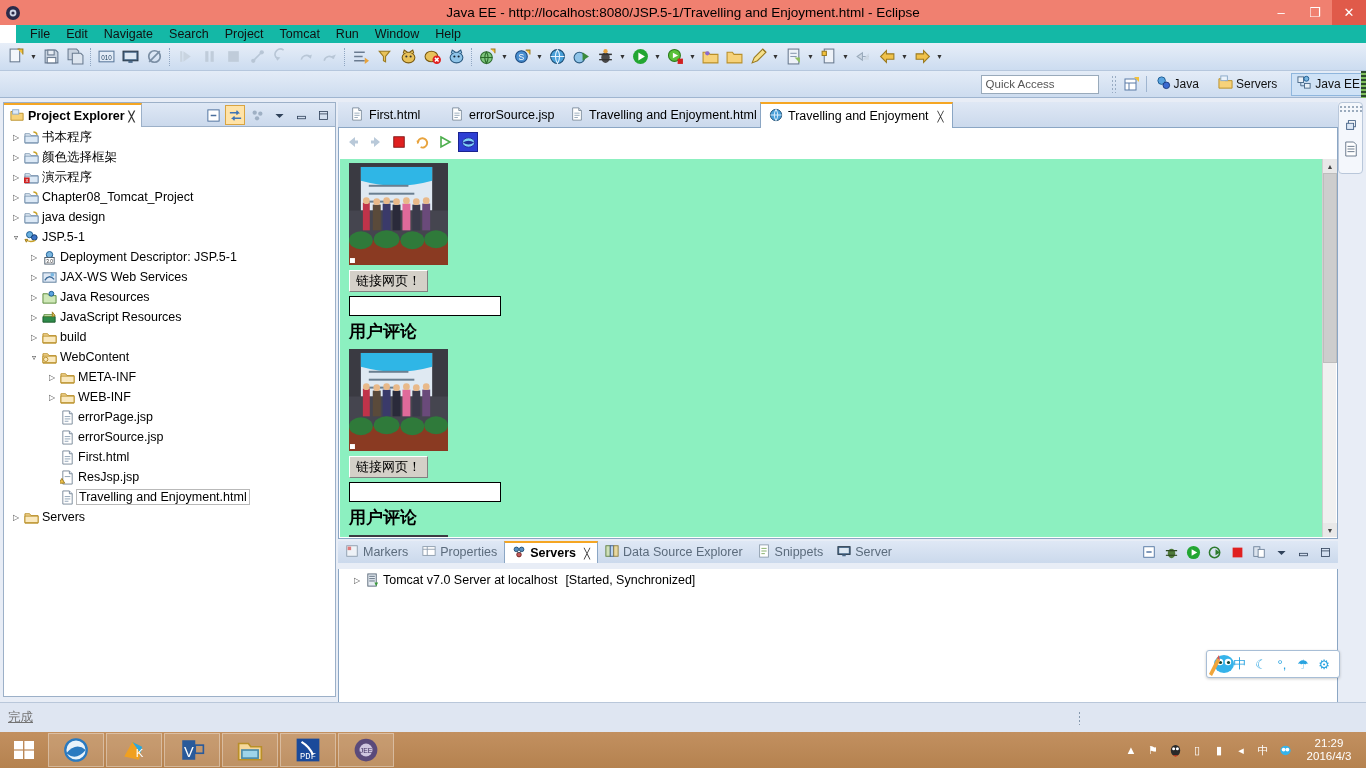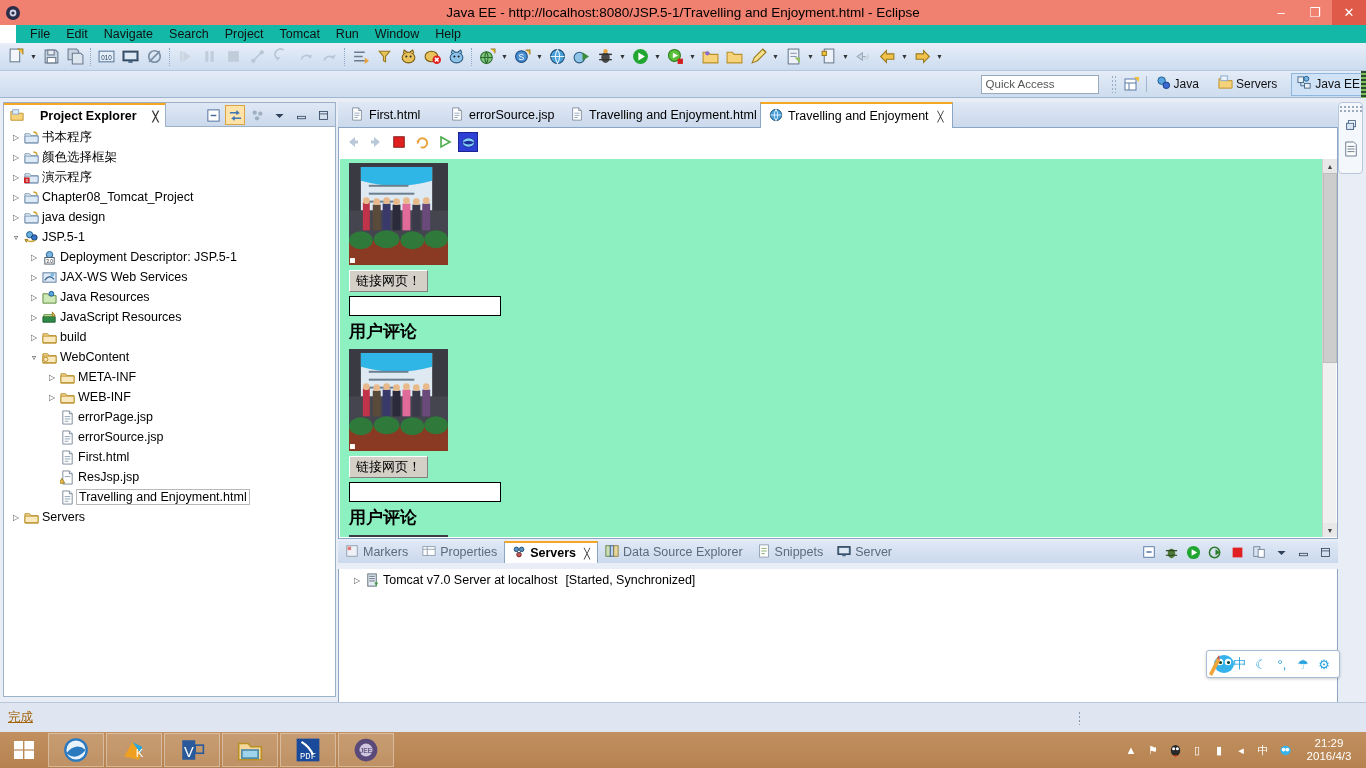--- a/index.html
+++ b/index.html
@@ -90,21 +90,21 @@
     position:absolute; left:3px; top:4px; width:333px; height:595px;
     background:#fff; border:1px solid #9cb0c8;
   }
   .pe-tabstrip {
     position:relative; height:24px;
     background:linear-gradient(#dfe8f5,#cbd9ec);
     border-bottom:1px solid #9cb0c8;
   }
   .pe-tab {
     position:absolute; left:0; top:0; height:24px;
-    display:flex; align-items:center; gap:16px; padding:0 6px;
+    display:flex; align-items:center; gap:4px; padding:0 6px;
     background:#fff; border-top:2px solid #f5a623;
     border-right:1px solid #9cb0c8;
     font-size:12.5px; color:#000; font-weight:bold;
   }
   .pe-tools { position:absolute; right:2px; top:2px; display:flex; align-items:center; gap:2px; }
   .vtool { width:20px; height:20px; display:flex; align-items:center; justify-content:center; }
   .vtool.sel { background:#ffe3a8; border:1px solid #d9a441; }
   .pe-body { position:relative; height:568px; overflow:hidden; background:#fff; }
   .trow { display:flex; align-items:center; height:20px; font-size:12.5px; color:#000; white-space:nowrap; }
   .twist { width:12px; text-align:center; color:#555; font-size:8px; }
@@ -191,21 +191,21 @@
                background-image:radial-gradient(#8598ad 40%,transparent 41%);
                background-size:4px 4px; opacity:.8; }
   .rtools .ri { width:23px; height:24px; display:flex; align-items:center; justify-content:center; }
 
   
   .statusbar {
     position:absolute; left:0; top:702px; width:1366px; height:30px;
     background:#dfe6f2; border-top:1px solid #b9c7da;
     display:flex; align-items:center;
   }
-  .statusbar .txt { font-size:12.5px; color:#a16207; padding-left:8px;text-decoration:underline; }
+  .statusbar .txt { font-size:12.5px; color:#737373; padding-left:8px;text-decoration:underline; }
   .statusbar .grip { position:absolute; left:1078px; top:8px; width:2px; height:14px;
     background-image:radial-gradient(#8598ad 45%,transparent 46%);
     background-size:3px 4px; }
 
   
   .taskbar {
     position:absolute; left:0; top:732px; width:1366px; height:36px;
     background:linear-gradient(#c29060,#b5824f);
     display:flex; align-items:center;
   }

